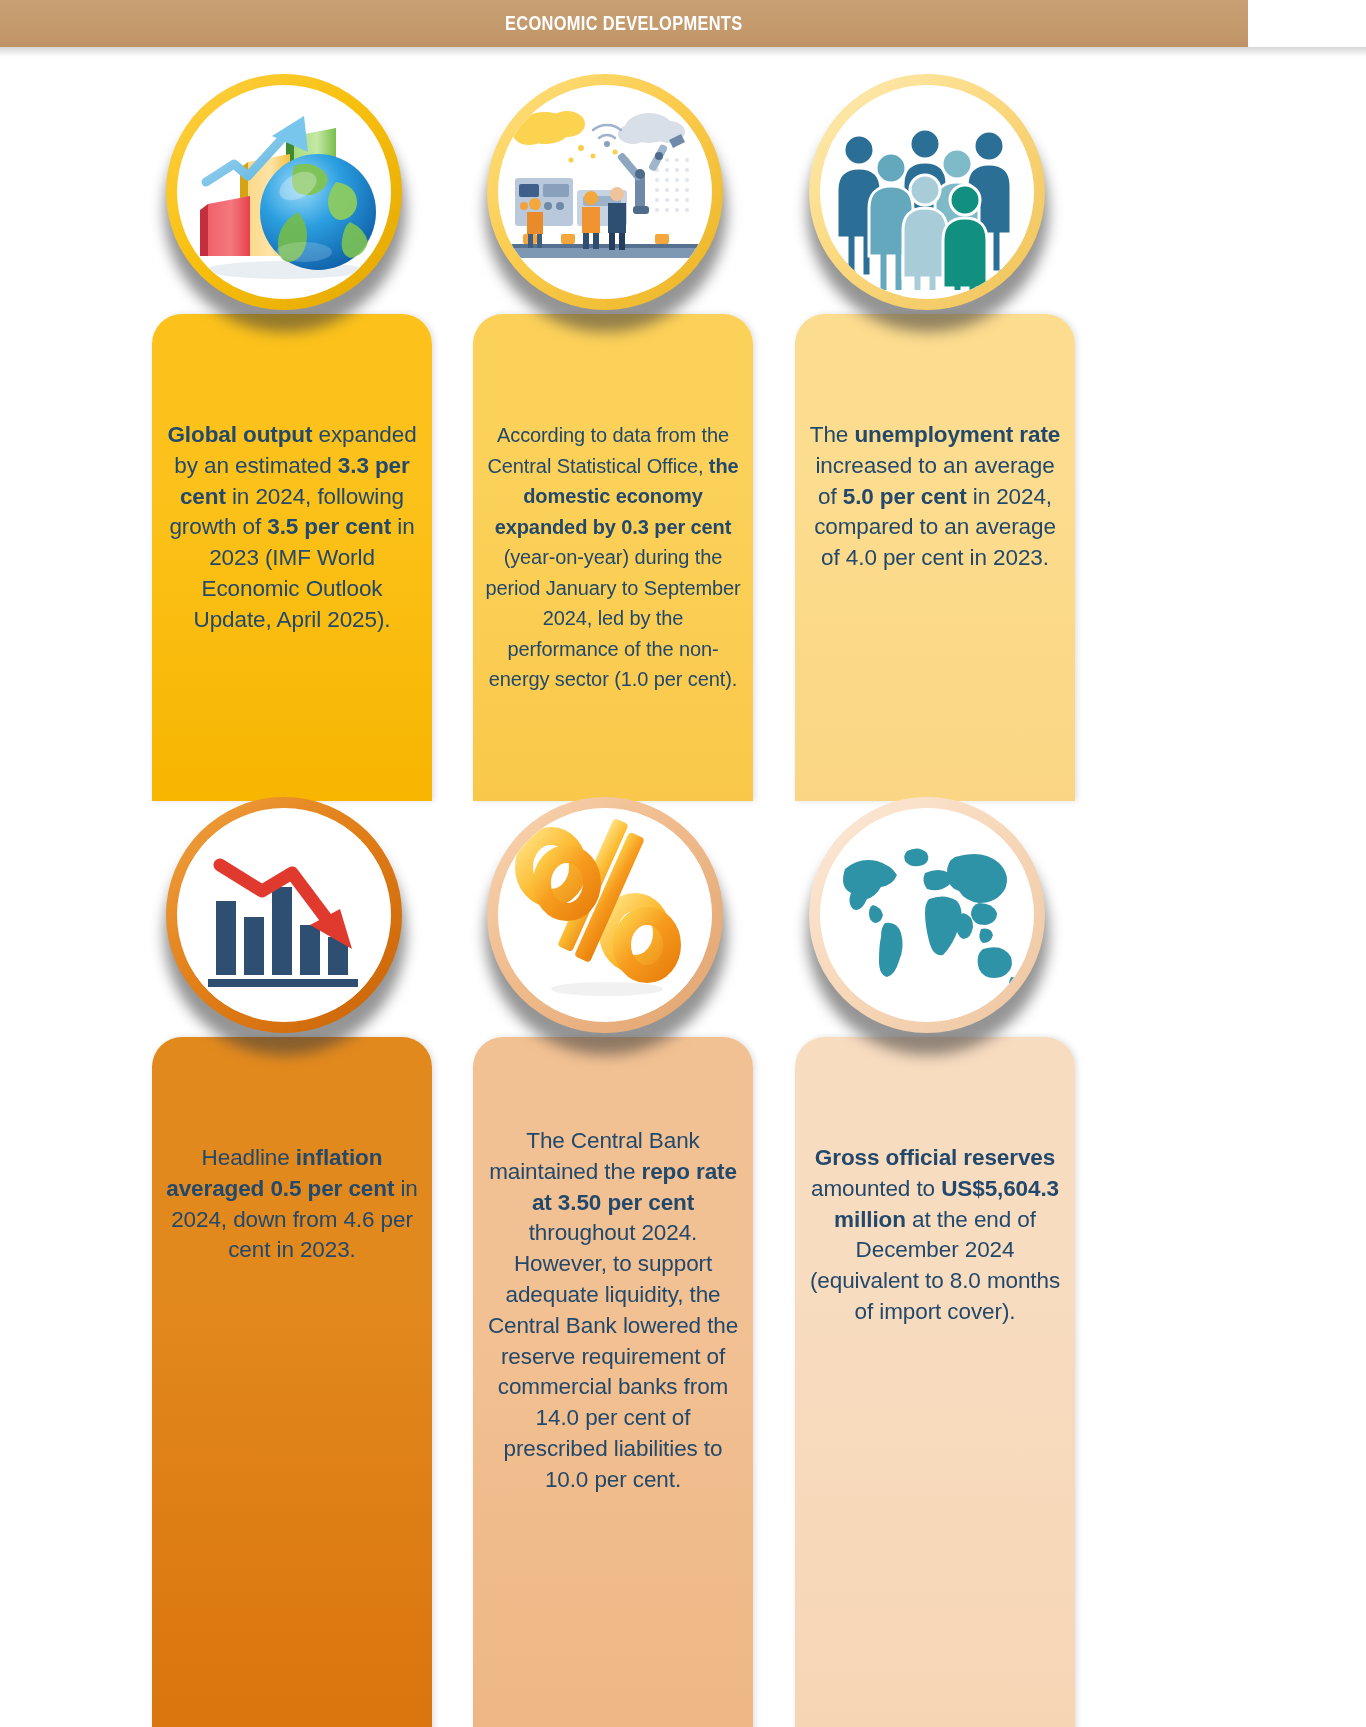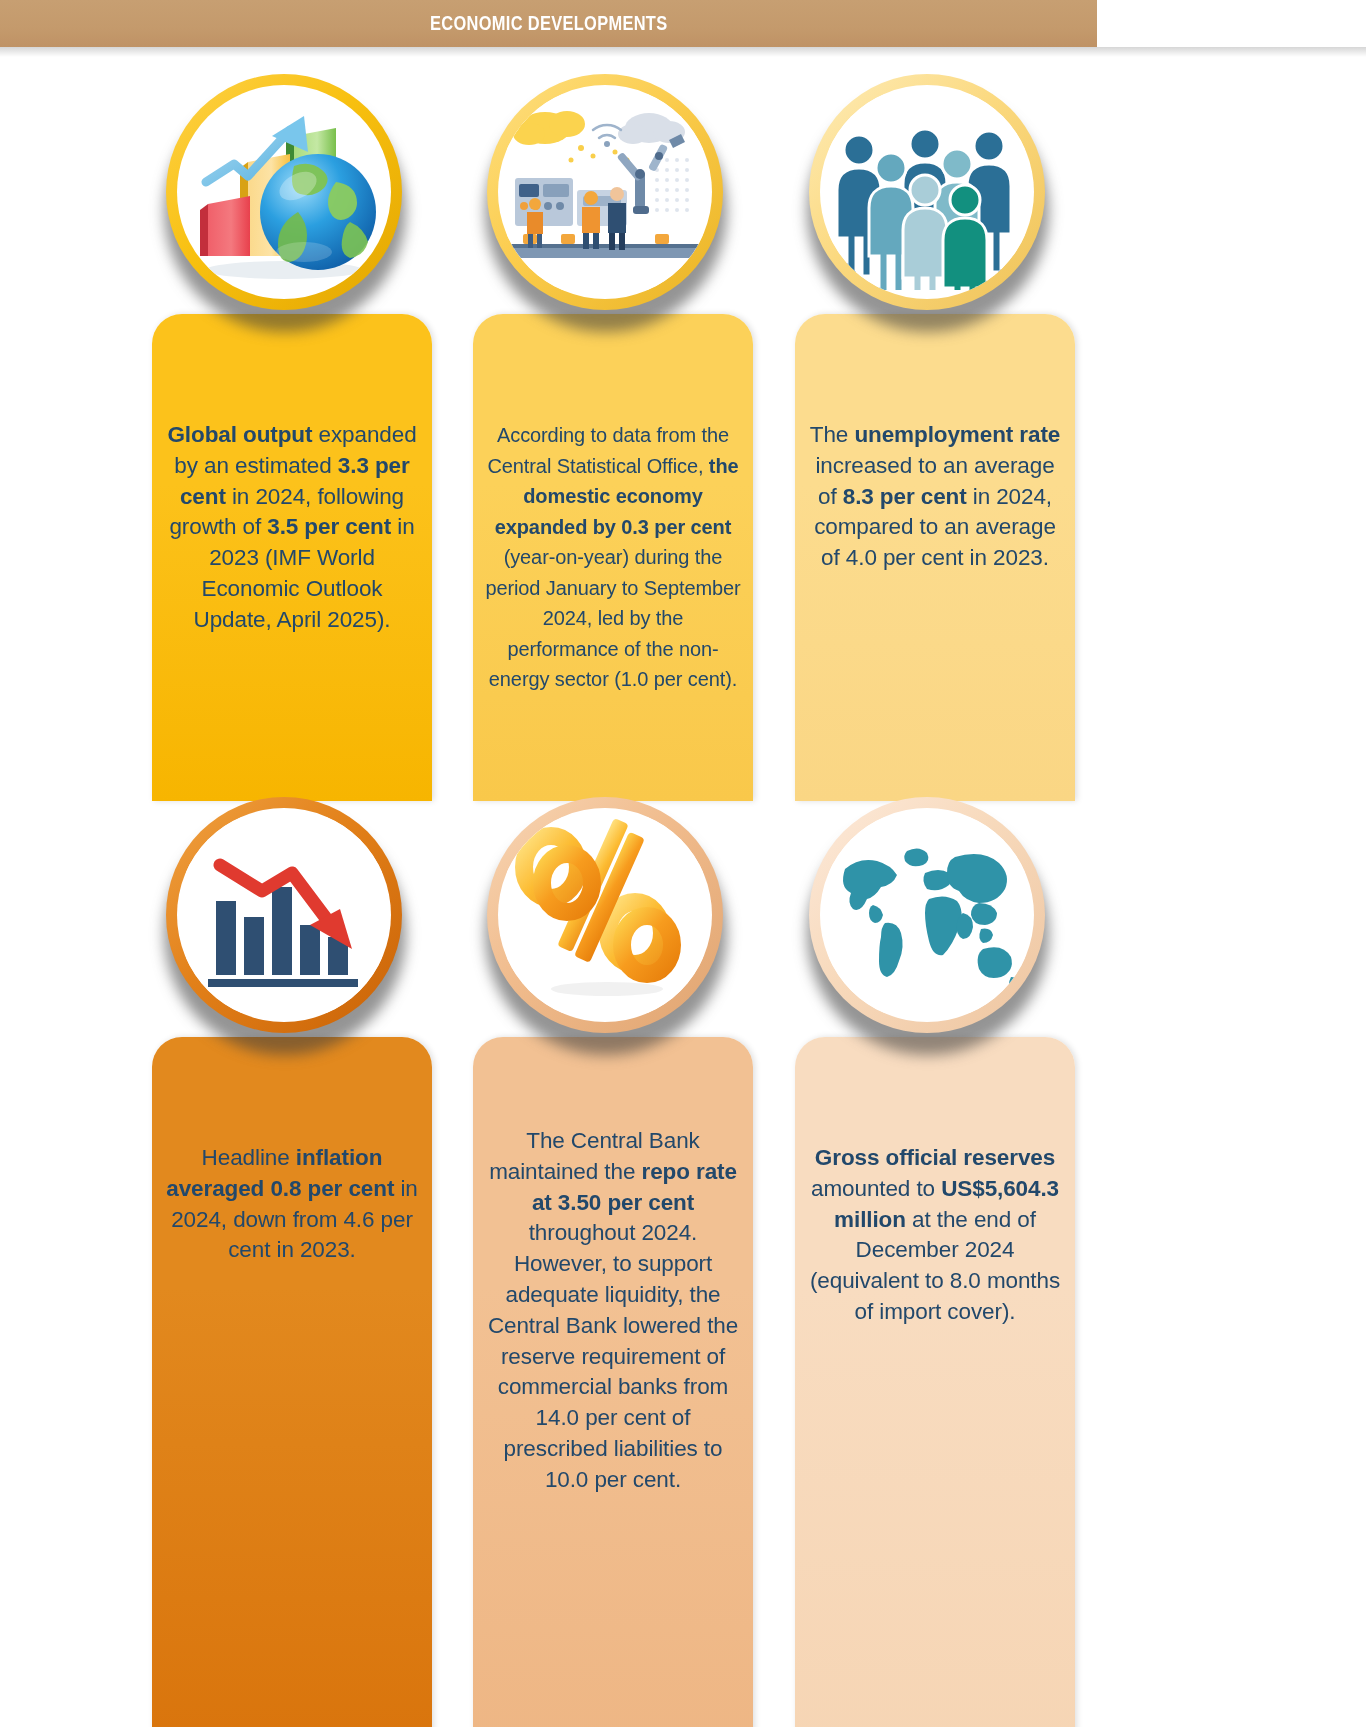--- a/index.html
+++ b/index.html
@@ -14,21 +14,21 @@
     position: relative;
     width: 1366px;
     height: 1727px;
     background: #ffffff;
   }
 
   
   .header-bar {
     position: absolute;
     left: 0; top: 0;
-    width: 1097px;
+    width: 1248px;
     height: 47px;
     background: linear-gradient(180deg, #c79f72 0%, #c49a6c 60%, #bf9265 100%);
     display: flex;
     align-items: center;
     justify-content: center;
   }
   .header-title {
     color: #ffffff;
     font-size: 20px;
     font-weight: bold;
@@ -352,21 +352,21 @@
               </g>
 
               <g fill="#12907f">
                 <circle cx="136" cy="106" r="15"></circle>
                 <path d="M136 124 c-16 0 -22 10 -22 22 v48 h10 v38 h9 v-38 h6 v38 h9 v-38 h10 v-48 c0 -12 -6 -22 -22 -22z"></path>
               </g>
             </g>
           </svg>
         </div>
       </div>
-      <div class="panel-text" style="top:356px;">The <b>unemployment rate</b> increased to an average of <b>8.3 per cent</b> in 2024, compared to an average of 4.0 per cent in 2023.</div>
+      <div class="panel-text" style="top:356px;">The <b>unemployment rate</b> increased to an average of <b>5.0 per cent</b> in 2024, compared to an average of 4.0 per cent in 2023.</div>
     </div>
 
     <div class="card card-4">
       <div class="medallion-shadow" style="left:12px; top:26px; width:242px; height:242px;"></div>
       <div class="panel" style="top: 250px; height: 716px; background: linear-gradient(rgb(226, 137, 30) 0%, rgb(226, 137, 30) 35%, rgb(217, 116, 12) 100%);"></div>
       <div class="medallion" style="left:14px; top:10px; width:236px; height:236px; background:linear-gradient(135deg,#f0a243 0%,#e28019 45%,#c96206 100%); padding:11px;">
         <div class="medallion-inner" style="width:100%; height:100%;">
           <svg class="icon-svg" width="196" height="196" viewBox="0 0 196 196">
             <rect x="0" y="0" width="196" height="196" fill="#ffffff"></rect>
             <g fill="#2f4f72">
@@ -376,21 +376,21 @@
               <rect x="114" y="108" width="20" height="50"></rect>
               <rect x="142" y="120" width="20" height="38"></rect>
             </g>
             <rect x="22" y="162" width="150" height="8" fill="#2f4f72"></rect>
 
             <polyline points="34,48 76,74 106,56 142,104" fill="none" stroke="#e03a2f" stroke-width="13" stroke-linejoin="round" stroke-linecap="round"></polyline>
             <polygon points="166,132 124,108 154,92" fill="#e03a2f"></polygon>
           </svg>
         </div>
       </div>
-      <div class="panel-text" style="top:356px;">Headline <b>inflation averaged 0.8 per cent</b> in 2024, down from 4.6 per cent in 2023.</div>
+      <div class="panel-text" style="top:356px;">Headline <b>inflation averaged 0.5 per cent</b> in 2024, down from 4.6 per cent in 2023.</div>
     </div>
 
     <div class="card card-5">
       <div class="medallion-shadow" style="left:12px; top:26px; width:242px; height:242px;"></div>
       <div class="panel" style="top: 250px; height: 716px; background: linear-gradient(rgb(242, 193, 147) 0%, rgb(242, 193, 147) 35%, rgb(238, 182, 132) 100%);"></div>
       <div class="medallion" style="left:14px; top:10px; width:236px; height:236px; background:linear-gradient(135deg,#f8d6b5 0%,#f0bb8c 45%,#e0a470 100%); padding:11px;">
         <div class="medallion-inner" style="width:100%; height:100%;">
           <svg class="icon-svg" width="196" height="196" viewBox="0 0 196 196">
             <rect x="0" y="0" width="196" height="196" fill="#ffffff"></rect>
             <defs>

